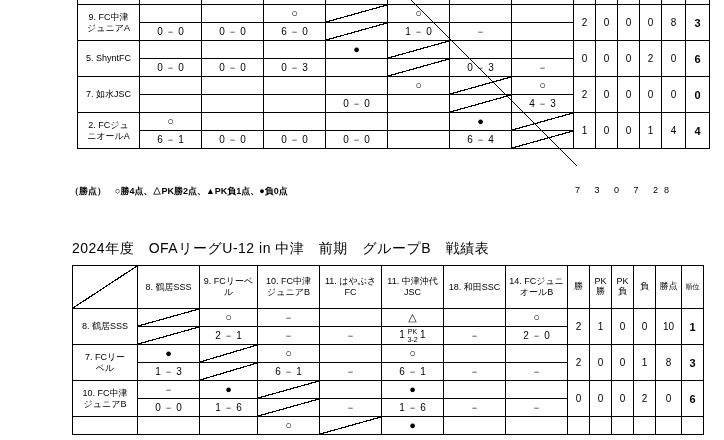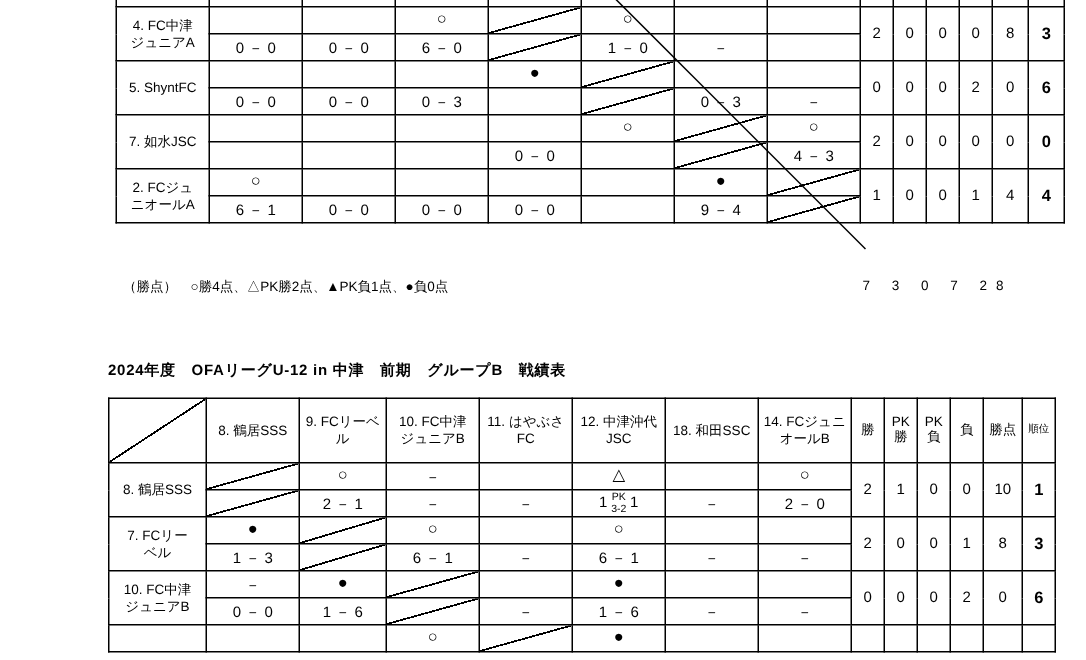--- a/index.html
+++ b/index.html
@@ -53,30 +53,30 @@
     position:absolute;
     pointer-events:none;
   }
 
   
   #topTable{position:absolute;left:77px;top:-14px;width:572px;}
   #topTable table{width:572px;}
 
   
   .footnote{
-    position:absolute;left:82px;top:185px;font-size:9px;white-space:nowrap;
+    position:absolute;left:70px;top:185px;font-size:9px;white-space:nowrap;font-weight:bold;
   }
   .foottotals{
     position:absolute;left:575px;top:185px;font-size:9px;letter-spacing:6px;
   }
 
   
   .sect-title{
     position:absolute;left:72px;top:240px;
-    font-size:10px;font-weight:bold;letter-spacing:0.5px;
+    font-size:14px;font-weight:normal;letter-spacing:0.5px;
     white-space:nowrap;
   }
 
   
   #botTable{position:absolute;left:72px;top:265px;}
 </style>
 </head>
 <body>
 
 <div class="page">
@@ -113,21 +113,21 @@
         <td></td>
         <td></td>
         <td></td>
         <td></td>
         <td></td>
         <td></td>
       </tr>
 
       <tr class="resrow">
         <td class="teamcell" rowspan="2">
-          <span style="white-space:pre-line">4. FC中津
+          <span style="white-space:pre-line">9. FC中津
 ジュニアA</span>
         </td>
         <td></td>
         <td></td>
         <td><span class="mark">○</span></td>
         <td class="diag"></td>
         <td><span class="mark">○</span></td>
         <td></td>
         <td></td>
         <td rowspan="2"><span class="num">2</span></td>
@@ -221,21 +221,21 @@
         <td rowspan="2"><span class="num">1</span></td>
         <td rowspan="2"><span class="num">4</span></td>
         <td rowspan="2"><span class="bignum">4</span></td>
       </tr>
       <tr class="scorerow">
         <td><span class="num">6 － 1</span></td>
         <td><span class="num">0 － 0</span></td>
         <td><span class="num">0 － 0</span></td>
         <td><span class="num">0 － 0</span></td>
         <td></td>
-        <td><span class="num">9 － 4</span></td>
+        <td><span class="num">6 － 4</span></td>
         <td class="diag"></td>
       </tr>
     </tbody>
       </table>
 
     <svg class="bigdiag" width="572" height="200" style="left:0;top:0;">
       <line x1="310" y1="-10" x2="500" y2="180" stroke="#000" stroke-width="1"></line>
     </svg>
   </div>
 
@@ -266,21 +266,21 @@
       <tbody>
           <tr>
         <td class="diag" style="height:42px"></td>
         <td class="hdrcell"><span style="white-space:pre-line">8. 鶴居SSS</span></td>
         <td class="hdrcell"><span style="white-space:pre-line">9. FCリーベ
 ル</span></td>
         <td class="hdrcell"><span style="white-space:pre-line">10. FC中津
 ジュニアB</span></td>
         <td class="hdrcell"><span style="white-space:pre-line">11. はやぶさ
 FC</span></td>
-        <td class="hdrcell"><span style="white-space:pre-line">12. 中津沖代
+        <td class="hdrcell"><span style="white-space:pre-line">11. 中津沖代
 JSC</span></td>
         <td class="hdrcell"><span style="white-space:pre-line">18. 和田SSC</span></td>
         <td class="hdrcell"><span style="white-space:pre-line">14. FCジュニ
 オールB</span></td>
         <td class="smallhdr"><span>勝</span></td>
         <td class="smallhdr"><span style="white-space:pre-line">PK
 勝</span></td>
         <td class="smallhdr"><span style="white-space:pre-line">PK
 負</span></td>
         <td class="smallhdr"><span>負</span></td>

